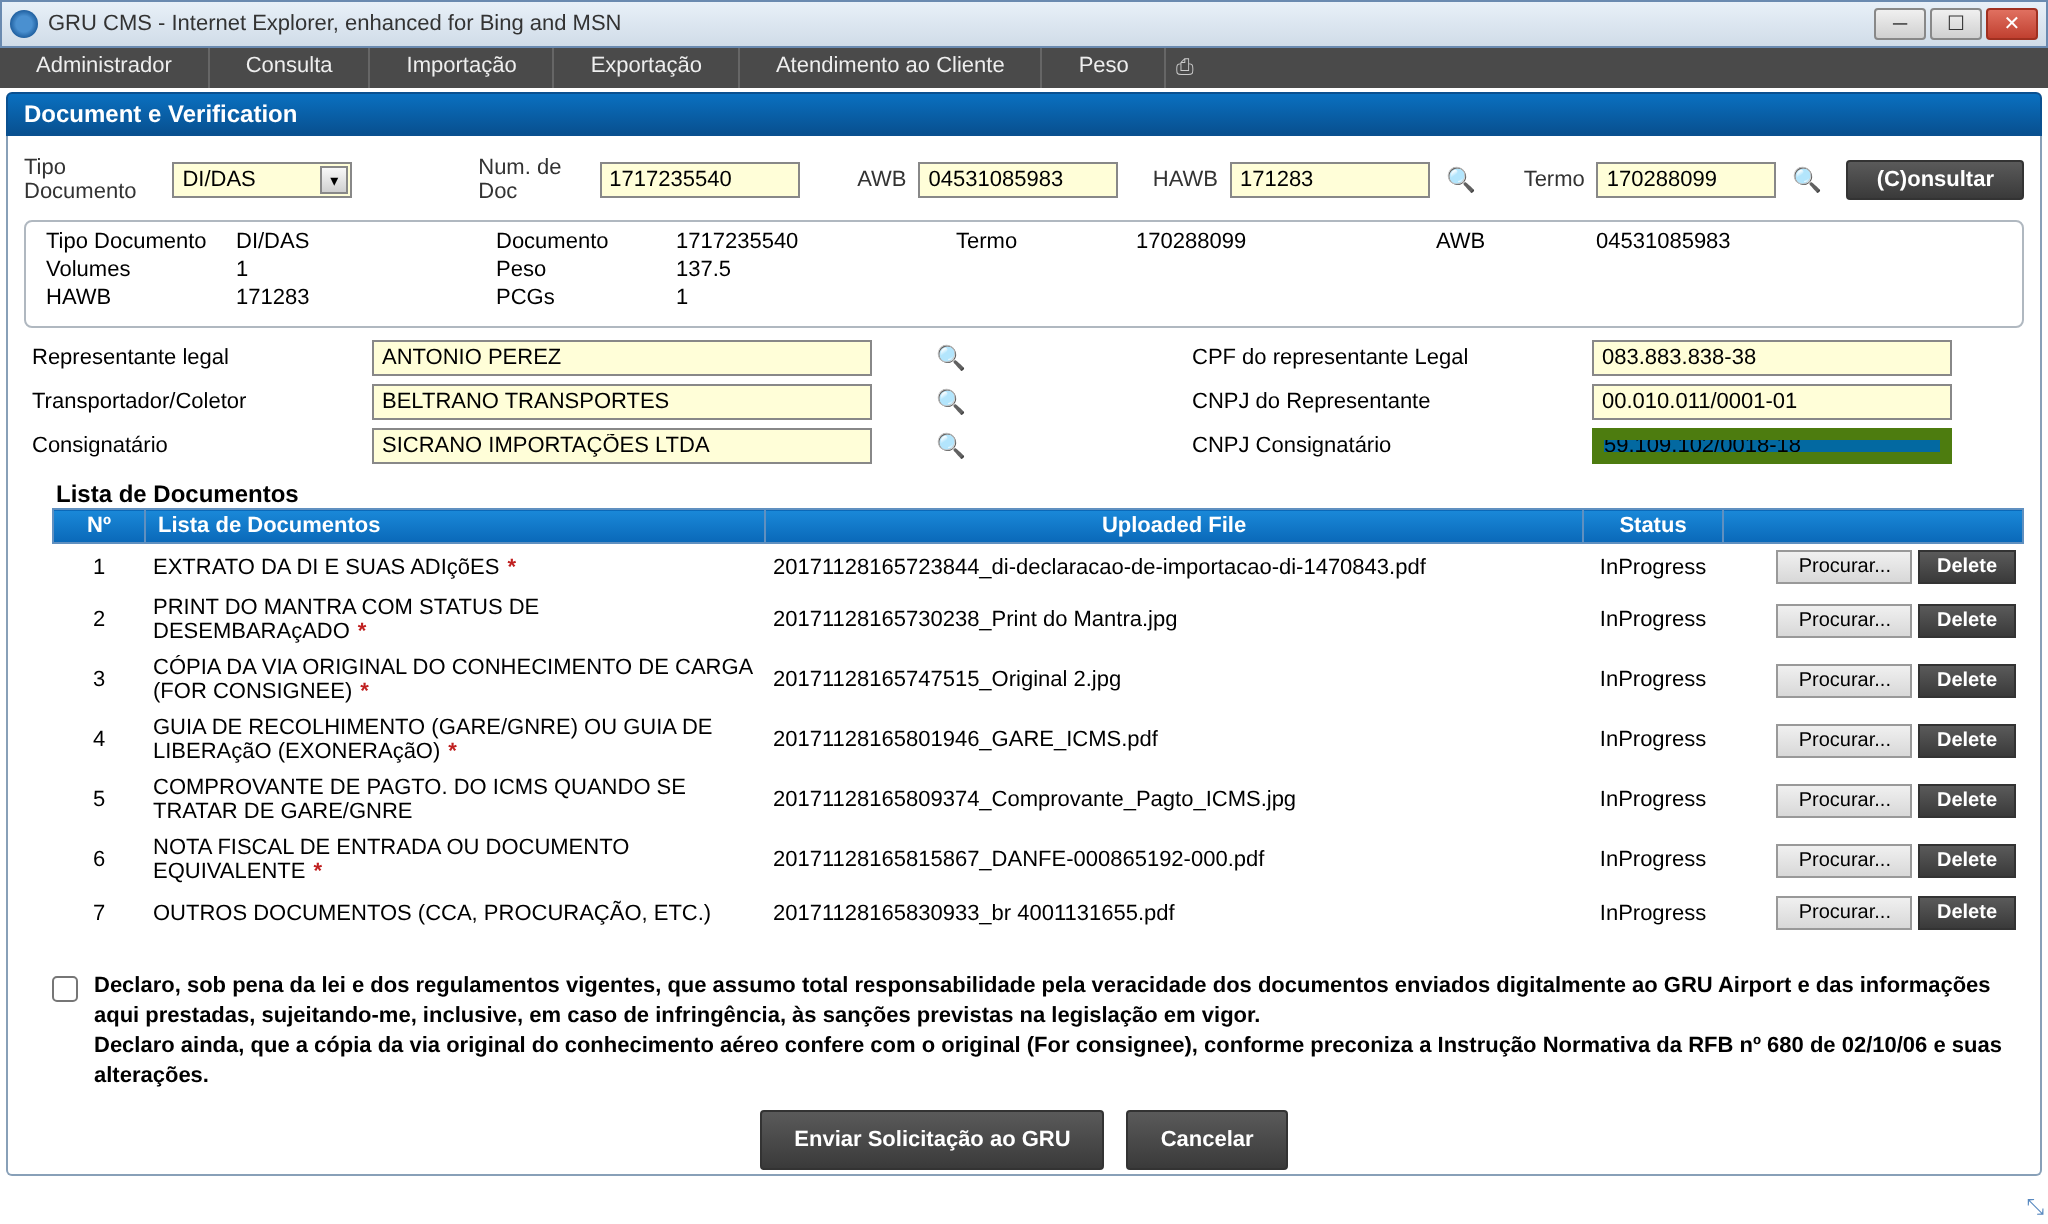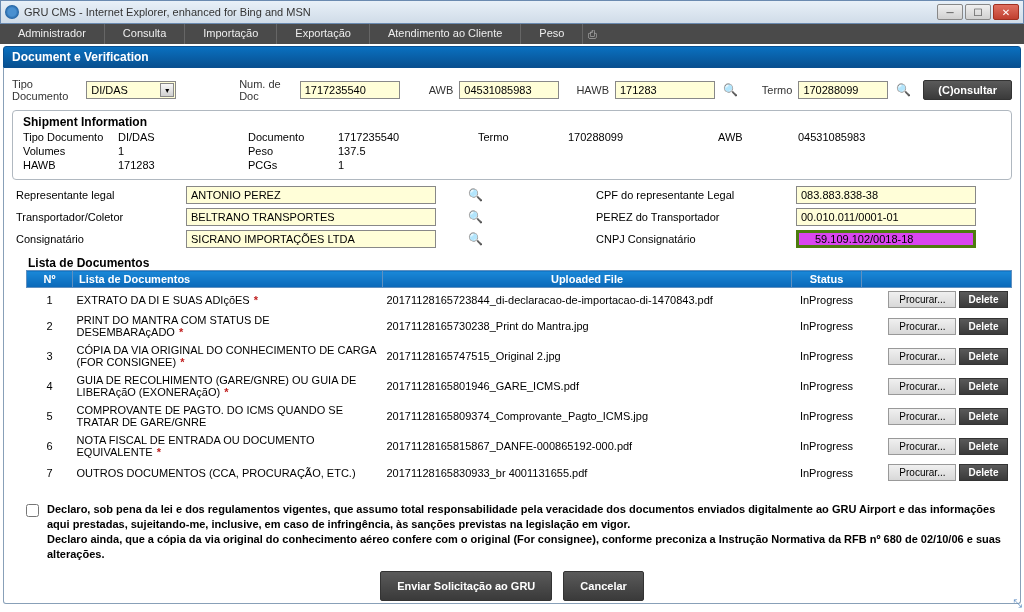--- a/index.html
+++ b/index.html
@@ -21,21 +21,21 @@
 .panel-header { background: linear-gradient(to bottom,#0a70c0,#085090); color:#fff; font-weight:bold; padding:3px 8px; font-size:12px; border:1px solid #0a5090; border-radius:3px 3px 0 0; margin:2px 3px 0 3px; }
 
 .outer-box { margin:0 3px 3px 3px; border:1px solid #88a0b8; border-top:none; border-radius:0 0 3px 3px; padding:6px 8px 2px 8px; background:#fff; }
 
 .search-row { display:flex; align-items:center; gap:6px; padding:4px 0 8px 0; }
 .search-row label { color:#333; font-size:11px; }
 .select-wrap { position:relative; display:inline-flex; }
 select { background:#fffed8; border:1px solid #888; font-size:11px; padding:1px 18px 1px 4px; appearance:none; height:18px; }
 .select-arrow { position:absolute; right:2px; top:2px; width:14px; height:14px; border:1px solid #888; background:linear-gradient(to bottom,#f8f8f8,#d0d0d0); pointer-events:none; display:flex; align-items:center; justify-content:center; font-size:8px; }
 input.yellow { background:#fffed8; border:1px solid #888; padding:2px 4px; font-size:11px; height:18px; }
-input.plain { background:#d946ef; border:3px solid #4d7c0f; padding:2px 16px; font-size:11px; height:18px; }
+input.plain { background:#0369a1; border:6px solid #4d7c0f; padding:2px 0; font-size:11px; height:18px; }
 .mag { color:#888; font-size:12px; margin-left:2px; cursor:pointer; }
 .btn-consultar { background:linear-gradient(to bottom,#5a5a5a,#3a3a3a); color:#fff; border:1px solid #333; padding:3px 14px; font-weight:bold; font-size:11px; cursor:pointer; border-radius:2px; }
 
 .shipinfo { border:1px solid #b0b8c0; border-radius:4px; padding:4px 10px 8px 10px; margin-bottom:6px; }
 .shipinfo .shiptitle { font-weight:bold; font-size:12px; margin-bottom:2px; }
 .shipgrid { display:grid; grid-template-columns: 95px 130px 90px 140px 90px 150px 80px 130px; row-gap:2px; font-size:11px;}
 .shipgrid div { white-space:nowrap; }
 
 .reps { display:grid; grid-template-columns: 170px 280px 20px 110px 200px 200px 20px; row-gap:4px; align-items:center; font-size:11px; margin: 4px 0 8px 4px;}
 .reps input { width: 250px; }
@@ -111,21 +111,20 @@
     <span class="mag">🔍</span>
     <span style="width:14px"></span>
     <label>Termo</label>
     <input class="yellow" style="width: 90px;" value="170288099">
     <span class="mag">🔍</span>
     <span style="flex:1"></span>
     <button class="btn-consultar">(C)onsultar</button>
   </div>
 
   <div class="shipinfo">
-    <div class="shiptitle">Shipment Information</div>
     <div class="shipgrid">
       <div>Tipo Documento</div>
       <div>DI/DAS</div>
       <div>Documento</div>
       <div>1717235540</div>
       <div>Termo</div>
       <div>170288099</div>
       <div>AWB</div>
       <div>04531085983</div>
 
@@ -155,21 +154,21 @@
     <div><span class="mag">🔍</span></div>
     <div></div>
     <div class="lbl2">CPF do representante Legal</div>
     <div class="inp2"><input class="yellow" value="083.883.838-38" style=""></div>
     <div></div>
 
     <div>Transportador/Coletor</div>
     <div><input class="yellow" value="BELTRANO TRANSPORTES" style=""></div>
     <div><span class="mag">🔍</span></div>
     <div></div>
-    <div class="lbl2">PEREZ do Transportador</div>
+    <div class="lbl2">CNPJ do Representante</div>
     <div class="inp2"><input class="yellow" value="00.010.011/0001-01" style=""></div>
     <div></div>
 
     <div>Consignatário</div>
     <div><input class="yellow" value="SICRANO IMPORTAÇÕES LTDA" style=""></div>
     <div><span class="mag">🔍</span></div>
     <div></div>
     <div class="lbl2">CNPJ Consignatário</div>
     <div class="inp2"><input class="plain" value="59.109.102/0018-18" style=""></div>
     <div></div>

